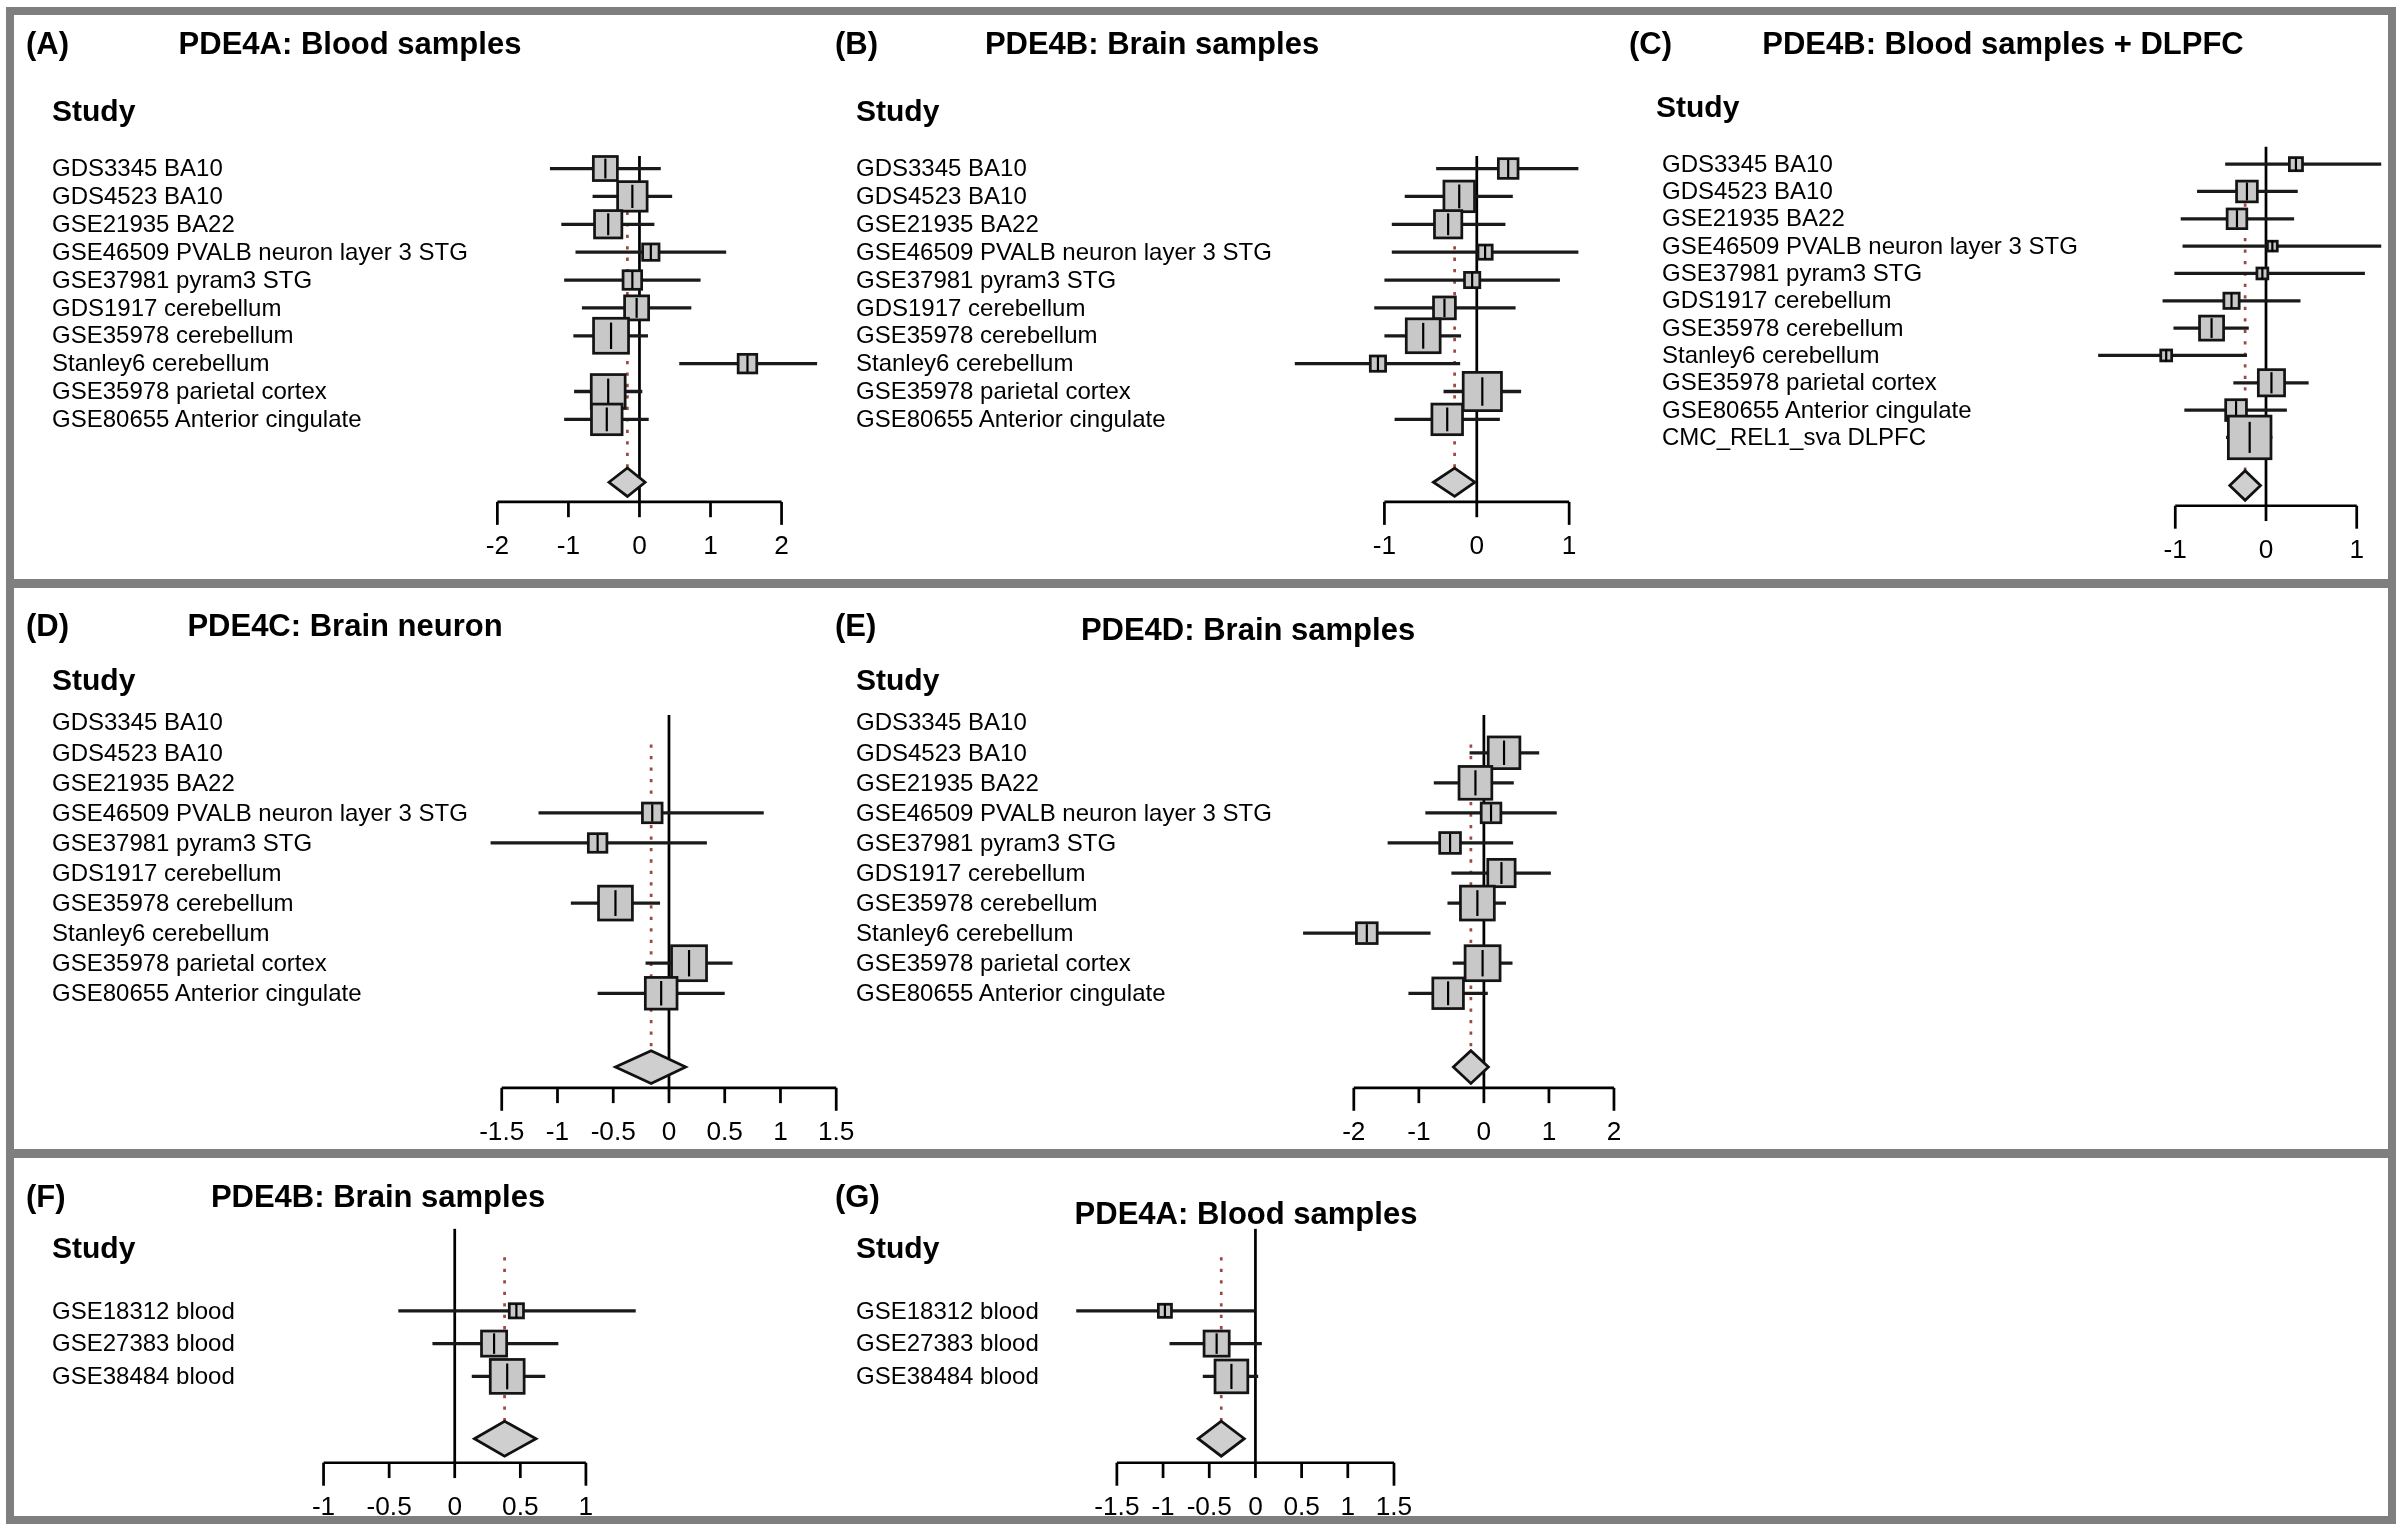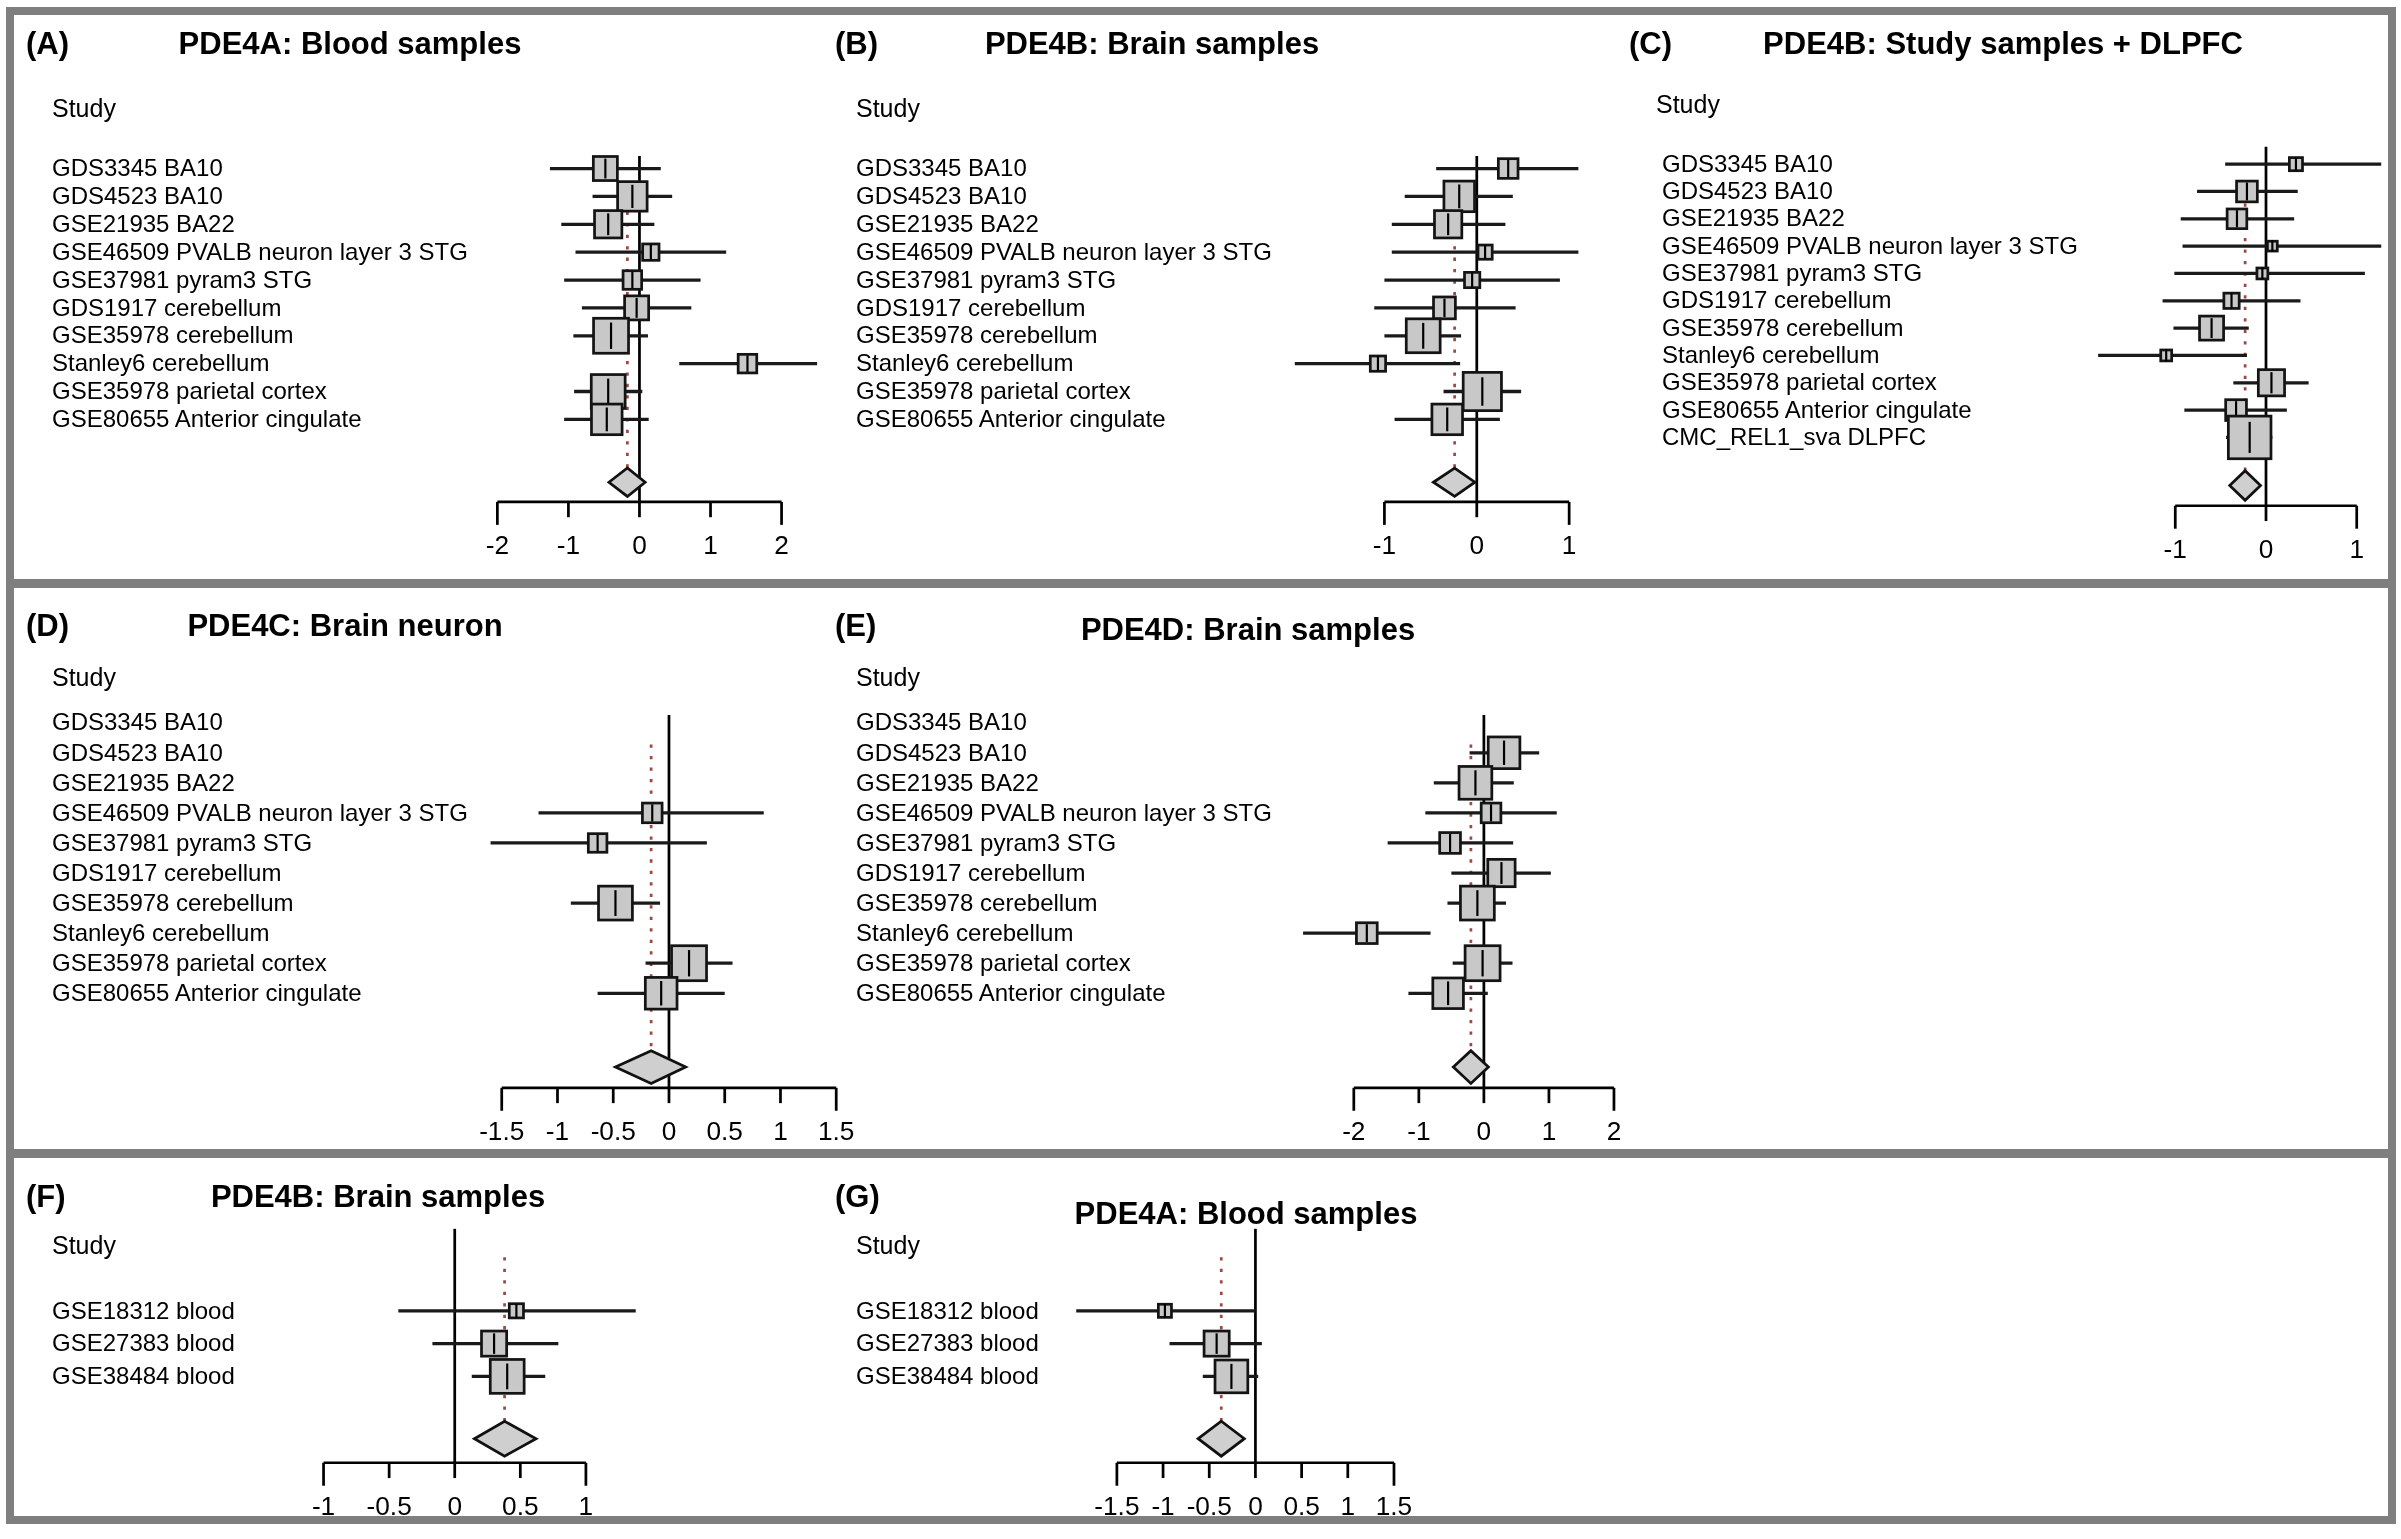--- a/index.html
+++ b/index.html
@@ -6,21 +6,21 @@
   body{width:2401px;height:1540px;position:relative;overflow:hidden;
        font-family:"Liberation Sans","DejaVu Sans",sans-serif;color:#000;}
   #fig{position:absolute;left:0;top:0;width:2401px;height:1540px;background:#fff;}
   .frame{position:absolute;left:5.5px;top:6.6px;width:2390px;height:1517px;
          border:8.7px solid #7f7f7f;box-sizing:border-box;pointer-events:none;}
   .divider{position:absolute;left:5.5px;width:2390px;height:8.7px;background:#7f7f7f;}
   #plot{position:absolute;left:0;top:0;}
   .tag{position:absolute;font-weight:bold;font-size:31px;white-space:nowrap;}
   .ptitle{position:absolute;font-weight:bold;font-size:31px;white-space:nowrap;
           transform:translateX(-50%);}
-  .study{position:absolute;font-weight:normal;font-size:25px;white-space:nowrap;}
+  .study{position:absolute;font-weight:bold;font-size:30px;white-space:nowrap;}
   .slabel{position:absolute;font-size:24px;line-height:28px;white-space:nowrap;}
 </style>
 </head>
 <body>
 
 <div id="fig">
   <svg id="plot" width="2401" height="1540" viewBox="0 0 4393 2817">
       <g>
         <line x1="1170" x2="1170" y1="285" y2="918" stroke="#000" stroke-width="5"></line>
         <line x1="1147.9" x2="1147.9" y1="345" y2="856" stroke="#9b4a42" stroke-width="5" stroke-dasharray="6 15"></line>
@@ -317,21 +317,21 @@
         <div class="slabel" style="left: 856px; top: 266px;">GSE37981 pyram3 STG</div>
         <div class="slabel" style="left: 856px; top: 294px;">GDS1917 cerebellum</div>
         <div class="slabel" style="left: 856px; top: 321px;">GSE35978 cerebellum</div>
         <div class="slabel" style="left: 856px; top: 349px;">Stanley6 cerebellum</div>
         <div class="slabel" style="left: 856px; top: 377px;">GSE35978 parietal cortex</div>
         <div class="slabel" style="left: 856px; top: 405px;">GSE80655 Anterior cingulate</div>
       </div>
   </section>
   <section>
     <span class="tag" style="left: 1629px; top: 26px;">(C)</span>
-    <h2 class="ptitle" style="left: 2003px; top: 26px; margin: 0px;">PDE4B: Study samples + DLPFC</h2>
+    <h2 class="ptitle" style="left: 2003px; top: 26px; margin: 0px;">PDE4B: Blood samples + DLPFC</h2>
     <span class="study" style="left: 1656px; top: 90px;">Study</span>
     <div class="labels">
         <div class="slabel" style="left: 1662px; top: 150px;">GDS3345 BA10</div>
         <div class="slabel" style="left: 1662px; top: 177px;">GDS4523 BA10</div>
         <div class="slabel" style="left: 1662px; top: 204px;">GSE21935 BA22</div>
         <div class="slabel" style="left: 1662px; top: 232px;">GSE46509 PVALB neuron layer 3 STG</div>
         <div class="slabel" style="left: 1662px; top: 259px;">GSE37981 pyram3 STG</div>
         <div class="slabel" style="left: 1662px; top: 286px;">GDS1917 cerebellum</div>
         <div class="slabel" style="left: 1662px; top: 314px;">GSE35978 cerebellum</div>
         <div class="slabel" style="left: 1662px; top: 341px;">Stanley6 cerebellum</div>

